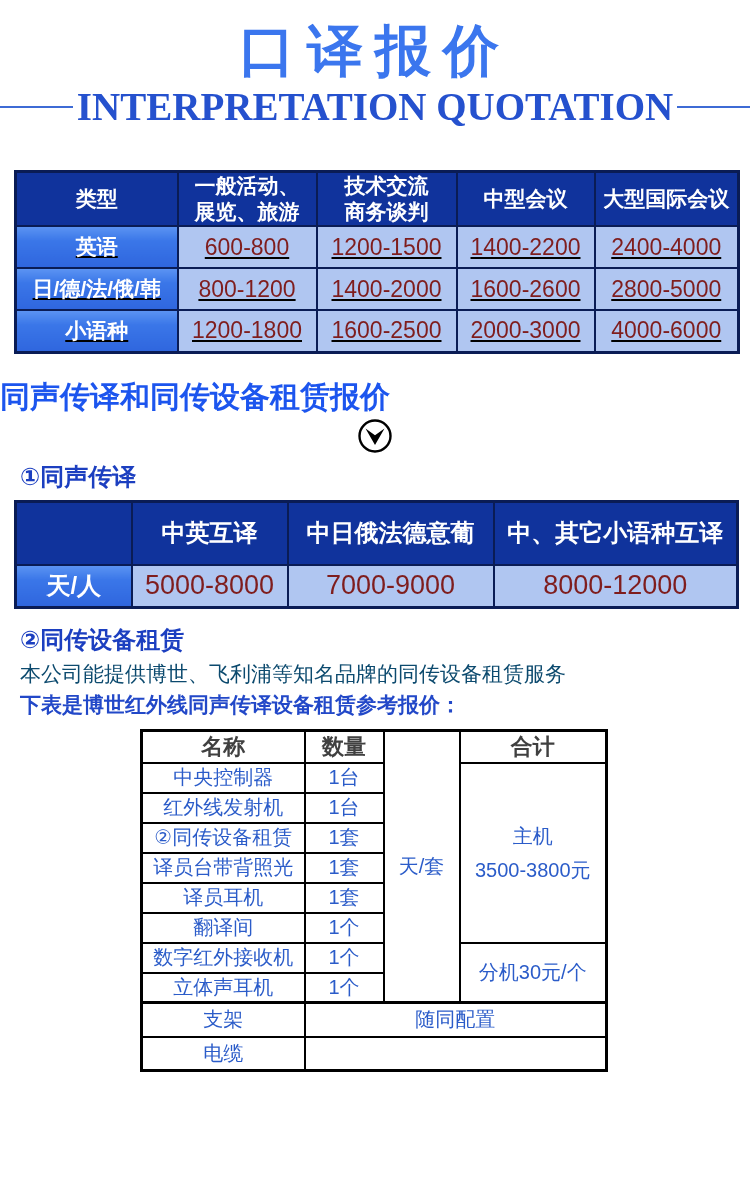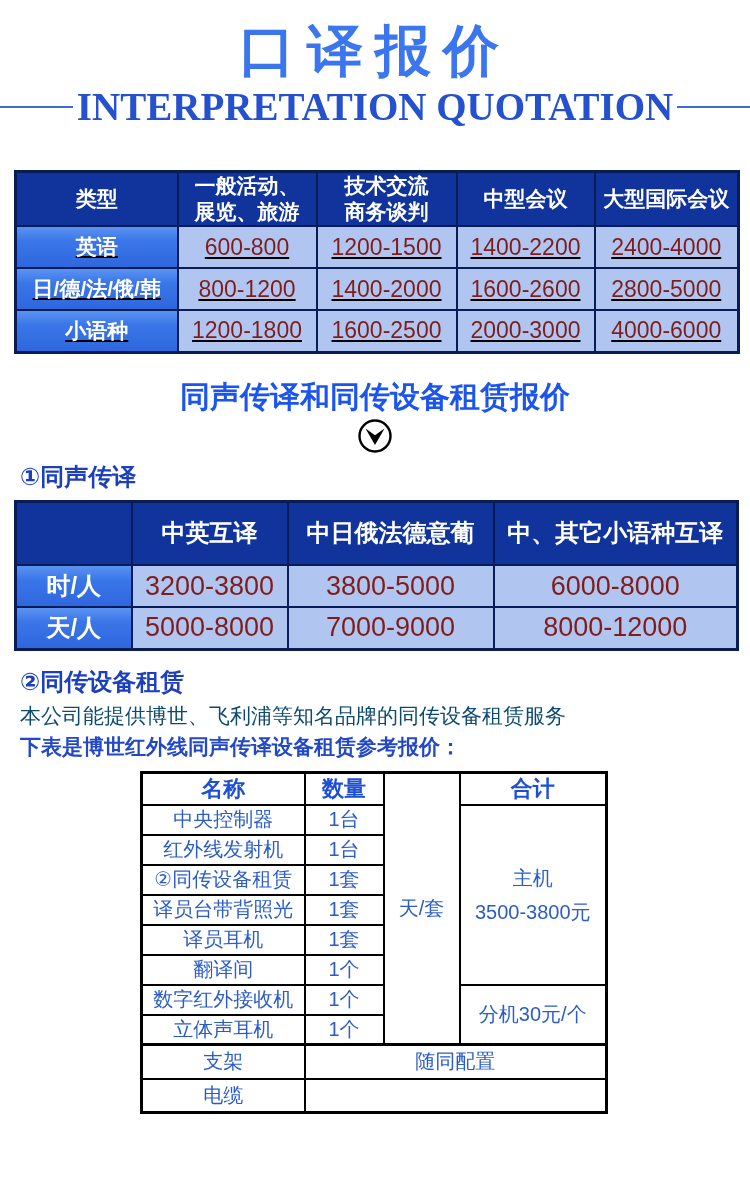--- a/index.html
+++ b/index.html
@@ -41,38 +41,38 @@
   .t1 tr.hdr{height:52px;}
   .t1 tr.data{height:42px;text-decoration:underline;}
   .t2{margin-top:8px;}
   .t2 th{font-size:24px;}
   .t2 .rowlabel{font-size:24px;}
   .t2 .val{font-size:27px;}
   .t2 tr.hdr{height:64px;}
   .t2 tr.data{height:42px;}
   
   .section-title{
-    margin-top:24px;text-align:center;color:#1C55EE;
+    margin-top:24px;color:#1C55EE;
     font-size:30px;font-weight:bold;line-height:38px;
   }
   .arrow-wrap{text-align:center;margin-top:2px;height:38px;}
   .sub-label{
     margin:6px 0 0 20px;color:#1C3FC0;font-size:24px;font-weight:bold;line-height:30px;
   }
   .para{margin:6px 0 0 20px;color:#0c4a6e;font-size:21px;line-height:25px;}
   .para.bold{font-weight:bold;color:#2248C8;}
   
   .t3{
     margin:12px 0 0 140px;border:3px solid #000;
     color:#2B5CC9;font-size:20px;
   }
   .t3 th,.t3 td{
     border:2px solid #000;text-align:center;vertical-align:middle;padding:0;
   }
-  .t3 th{color:#1d4ed8;font-weight:bold;font-size:22px;}
+  .t3 th{color:#404040;font-weight:bold;font-size:22px;}
   .t3 tr{height:30px;}
   .t3 tr.tall{height:34px;}
   .t3 td.pre{white-space:pre-line;line-height:1.7;}
   .t3 tr.thick-top td{border-top:3px solid #000;}
 </style>
 </head>
 <body>
 
 <div class="page-title">口译报价</div>
 <div class="subtitle-row">
@@ -141,26 +141,20 @@
       <col style="width:244px">
   </colgroup>
   <tbody>
       <tr class="hdr">
     <th></th>
     <th>中英互译</th>
     <th>中日俄法德意葡</th>
     <th>中、其它小语种互译</th>
   </tr>
   <tr class="data">
-    <td class="rowlabel">时/人</td>
-    <td class="val">3200-3800</td>
-    <td class="val">3800-5000</td>
-    <td class="val">6000-8000</td>
-  </tr>
-  <tr class="data">
     <td class="rowlabel">天/人</td>
     <td class="val">5000-8000</td>
     <td class="val">7000-9000</td>
     <td class="val">8000-12000</td>
   </tr>
 </tbody>
   </table>
 
 <div class="sub-label" style="margin-top:16px">②同传设备租赁</div>
 <div class="para">本公司能提供博世、飞利浦等知名品牌的同传设备租赁服务</div>

